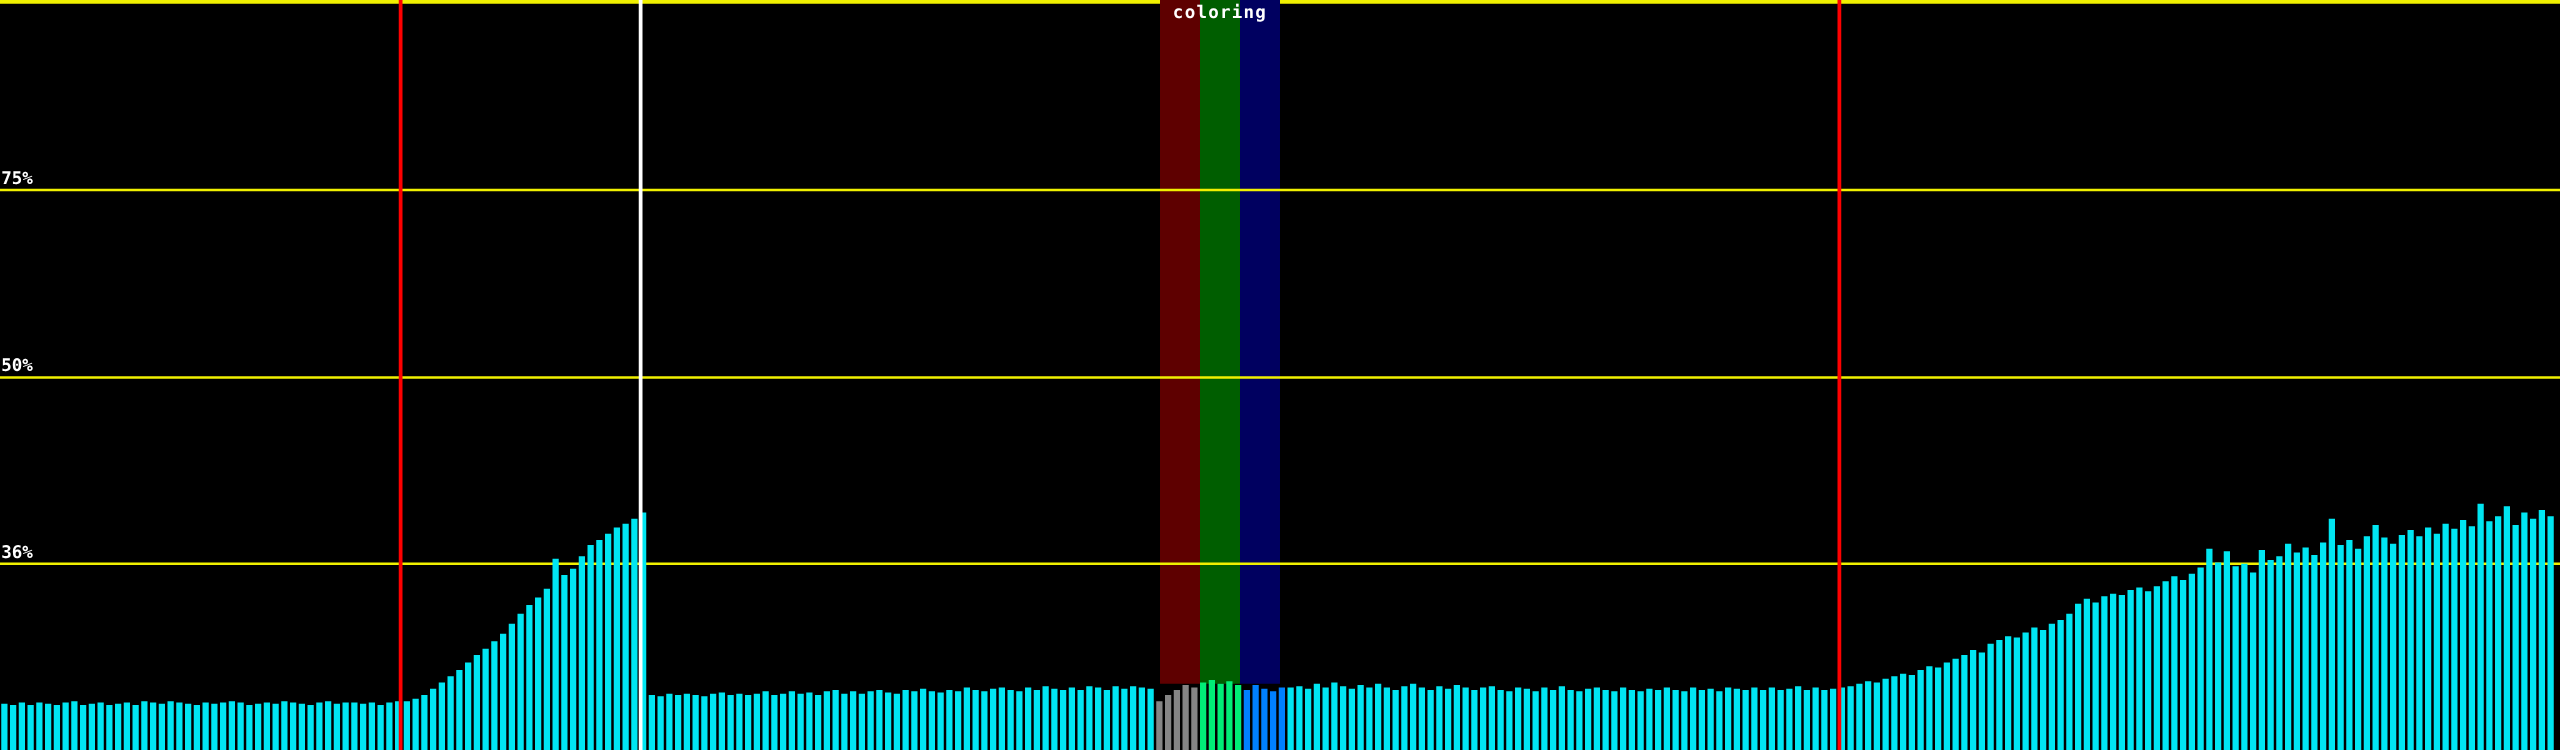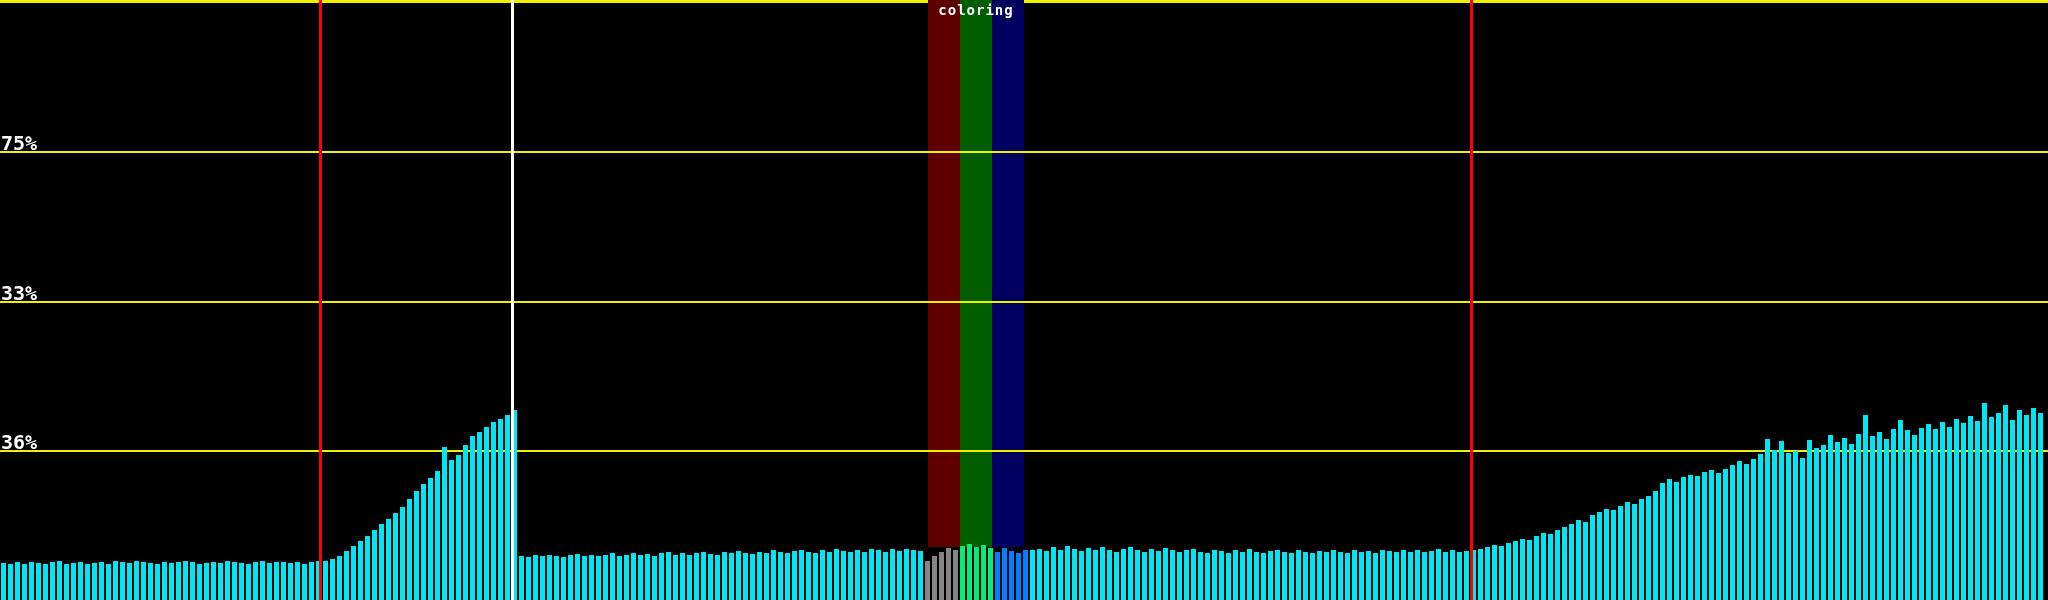--- a/index.html
+++ b/index.html
@@ -4,21 +4,21 @@
 <style>
   html,body{margin:0;padding:0;background:#000;}
   body{width:2048px;height:600px;overflow:hidden;font-family:"DejaVu Sans Mono","Liberation Mono",monospace;}
   #chart{position:relative;width:2048px;height:600px;background:#000;overflow:hidden;}
   .abs{position:absolute;}
   .gridline{height:2px;left:0;width:2048px;background:#f0f000;}
   .topline{top:0;height:3px;left:0;width:2048px;background:#f0f000;}
   .band{top:0;height:547px;}
   .bar{width:5px;}
   .vline{top:0;height:600px;width:3px;}
-  .ylabel{left:1px;color:#ffffff;font-size:20px;font-weight:bold;line-height:14px;letter-spacing:0px;}
+  .ylabel{left:1px;color:#ffffff;font-size:14px;font-weight:bold;line-height:14px;letter-spacing:0px;}
   #coloring-label{left:976px;top:3px;transform:translateX(-50%);color:#ffffff;font-size:14px;font-weight:bold;line-height:14px;letter-spacing:1px;z-index:30;}
 </style>
 </head>
 <body>
 
 <div id="chart">
   <span id="coloring-label" class="abs">coloring</span>
 <div class="abs topline" style="background: rgb(240, 240, 0);"></div>
     <div class="abs band" style="left: 928px; width: 32px; background: rgb(94, 0, 0);"></div>
     <div class="abs band" style="left: 960px; width: 32px; background: rgb(0, 94, 0);"></div>
@@ -315,15 +315,15 @@
     <div class="abs bar" style="left: 2003px; top: 405px; height: 195px; background: rgb(0, 230, 242);"></div>
     <div class="abs bar" style="left: 2010px; top: 420px; height: 180px; background: rgb(0, 230, 242);"></div>
     <div class="abs bar" style="left: 2017px; top: 410px; height: 190px; background: rgb(0, 230, 242);"></div>
     <div class="abs bar" style="left: 2024px; top: 415px; height: 185px; background: rgb(0, 230, 242);"></div>
     <div class="abs bar" style="left: 2031px; top: 408px; height: 192px; background: rgb(0, 230, 242);"></div>
     <div class="abs bar" style="left: 2038px; top: 413px; height: 187px; background: rgb(0, 230, 242);"></div>
     <div class="abs vline" style="left: 319px; background: rgb(255, 0, 0);"></div>
     <div class="abs vline" style="left: 511px; background: rgb(255, 255, 255);"></div>
     <div class="abs vline" style="left: 1470px; background: rgb(255, 0, 0);"></div>
     <div class="abs ylabel" style="top: 136px;">75%</div>
-    <div class="abs ylabel" style="top: 286px;">33%</div>
+    <div class="abs ylabel" style="top: 286px;">50%</div>
     <div class="abs ylabel" style="top: 435px;">36%</div>
   </div>
 
 </body></html>

